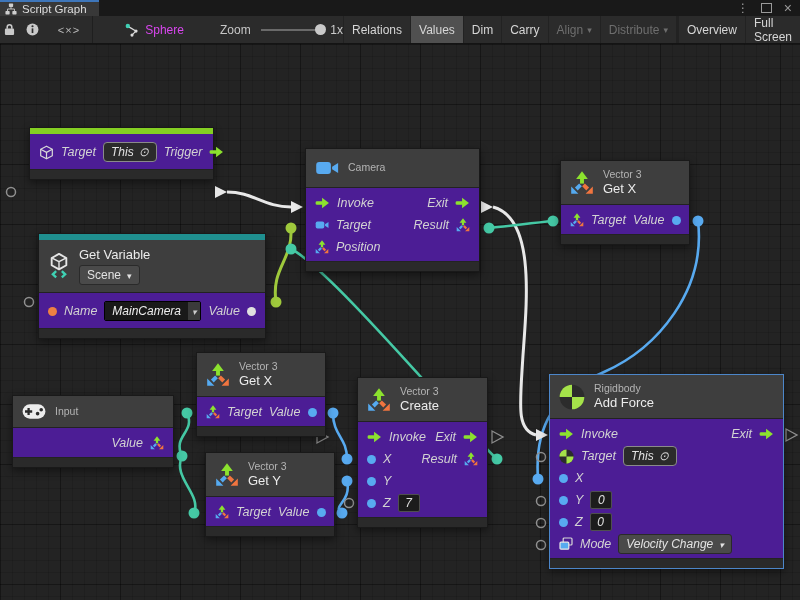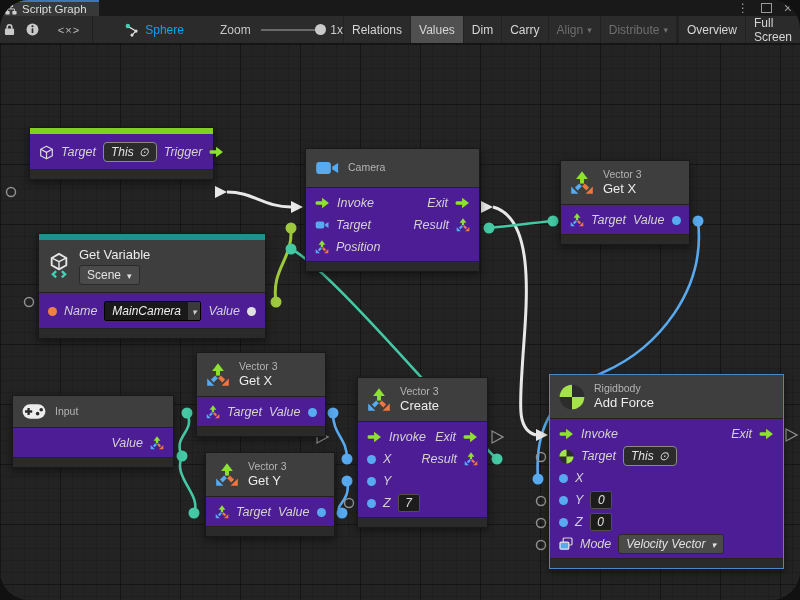--- a/index.html
+++ b/index.html
@@ -1,32 +1,32 @@
 <!DOCTYPE html>
 <html><head>
 <meta charset="utf-8">
 <style>
   html,body{margin:0;padding:0;background:#111;}
   #app{position:relative;width:800px;height:600px;overflow:hidden;font-family:"Liberation Sans",sans-serif;
-       -webkit-font-smoothing:antialiased;color:#d0d0d0;background:#232323;border-radius:29px;}
+       -webkit-font-smoothing:antialiased;color:#d0d0d0;background:#232323;}
 
   
   #tabbar{position:absolute;left:0;top:0;width:800px;height:16px;background:#191919;display:flex;align-items:stretch;z-index:5;}
   .tab{display:flex;align-items:center;gap:5px;background:#383838;border-top:2px solid #3e76ba;
        padding:0 12px 0 5px;font-size:11.5px;color:#dedede;box-sizing:border-box;}
   .winbtns{margin-left:auto;display:flex;align-items:center;gap:12px;padding-right:8px;color:#9a9a9a;font-size:12px;}
   .maxbox{width:9px;height:8px;border:1.5px solid #9a9a9a;display:inline-block;}
 
   
   #toolbar{position:absolute;left:0;top:16px;width:800px;height:28px;background:#2b2b2b;border-bottom:1px solid #141414;
            display:flex;align-items:center;font-size:12px;color:#cccccc;box-sizing:border-box;z-index:5;}
   .tb-seg{display:flex;align-items:center;justify-content:center;height:100%;box-sizing:border-box;}
   .tb-sep{width:1px;height:100%;background:#1f1f1f;}
   .tb-code{font-size:11px;letter-spacing:1px;color:#bbb;}
-  .crumb{display:flex;align-items:center;gap:6px;padding:0 10px;color:#0ea5e9;}
+  .crumb{display:flex;align-items:center;gap:6px;padding:0 10px;color:#d946ef;}
   .zoomlbl{color:#c6c6c6;}
   .slider{position:relative;width:84px;height:2px;background:#6a6a6a;margin:0 6px 0 10px;}
   .slider .handle{position:absolute;right:-2px;top:-4.5px;width:11px;height:11px;border-radius:50%;background:#c9c9c9;}
   .tb-group{margin-left:auto;display:flex;height:100%;align-items:stretch;}
   .tb-btn{display:flex;align-items:center;gap:4px;padding:0 8px;border-left:1px solid #222;color:#d6d6d6;font-size:12px;}
   .tb-btn.active{background:#505050;}
   .tb-btn.disabled{color:#6e6e6e;}
   .caret{font-size:9px;line-height:1;transform:translateY(1px);}
 
   
@@ -574,21 +574,21 @@
         <span class="dot c-blue"></span>
         <span>Z</span>
         <span class="valfield">0</span>
       </div>
       <div class="row">
         <svg class="icon" width="14" height="14">
             <use href="#sym-enum"></use>
           </svg>
         <span>Mode</span>
         <span class="dd">
-          <span>Velocity Vector</span>
+          <span>Velocity Change</span>
           <span class="caret">▾</span>
         </span>
       </div>
     </div>
     <div class="ftr"></div>
   </div>
 
 </div>
 
 </body></html>

